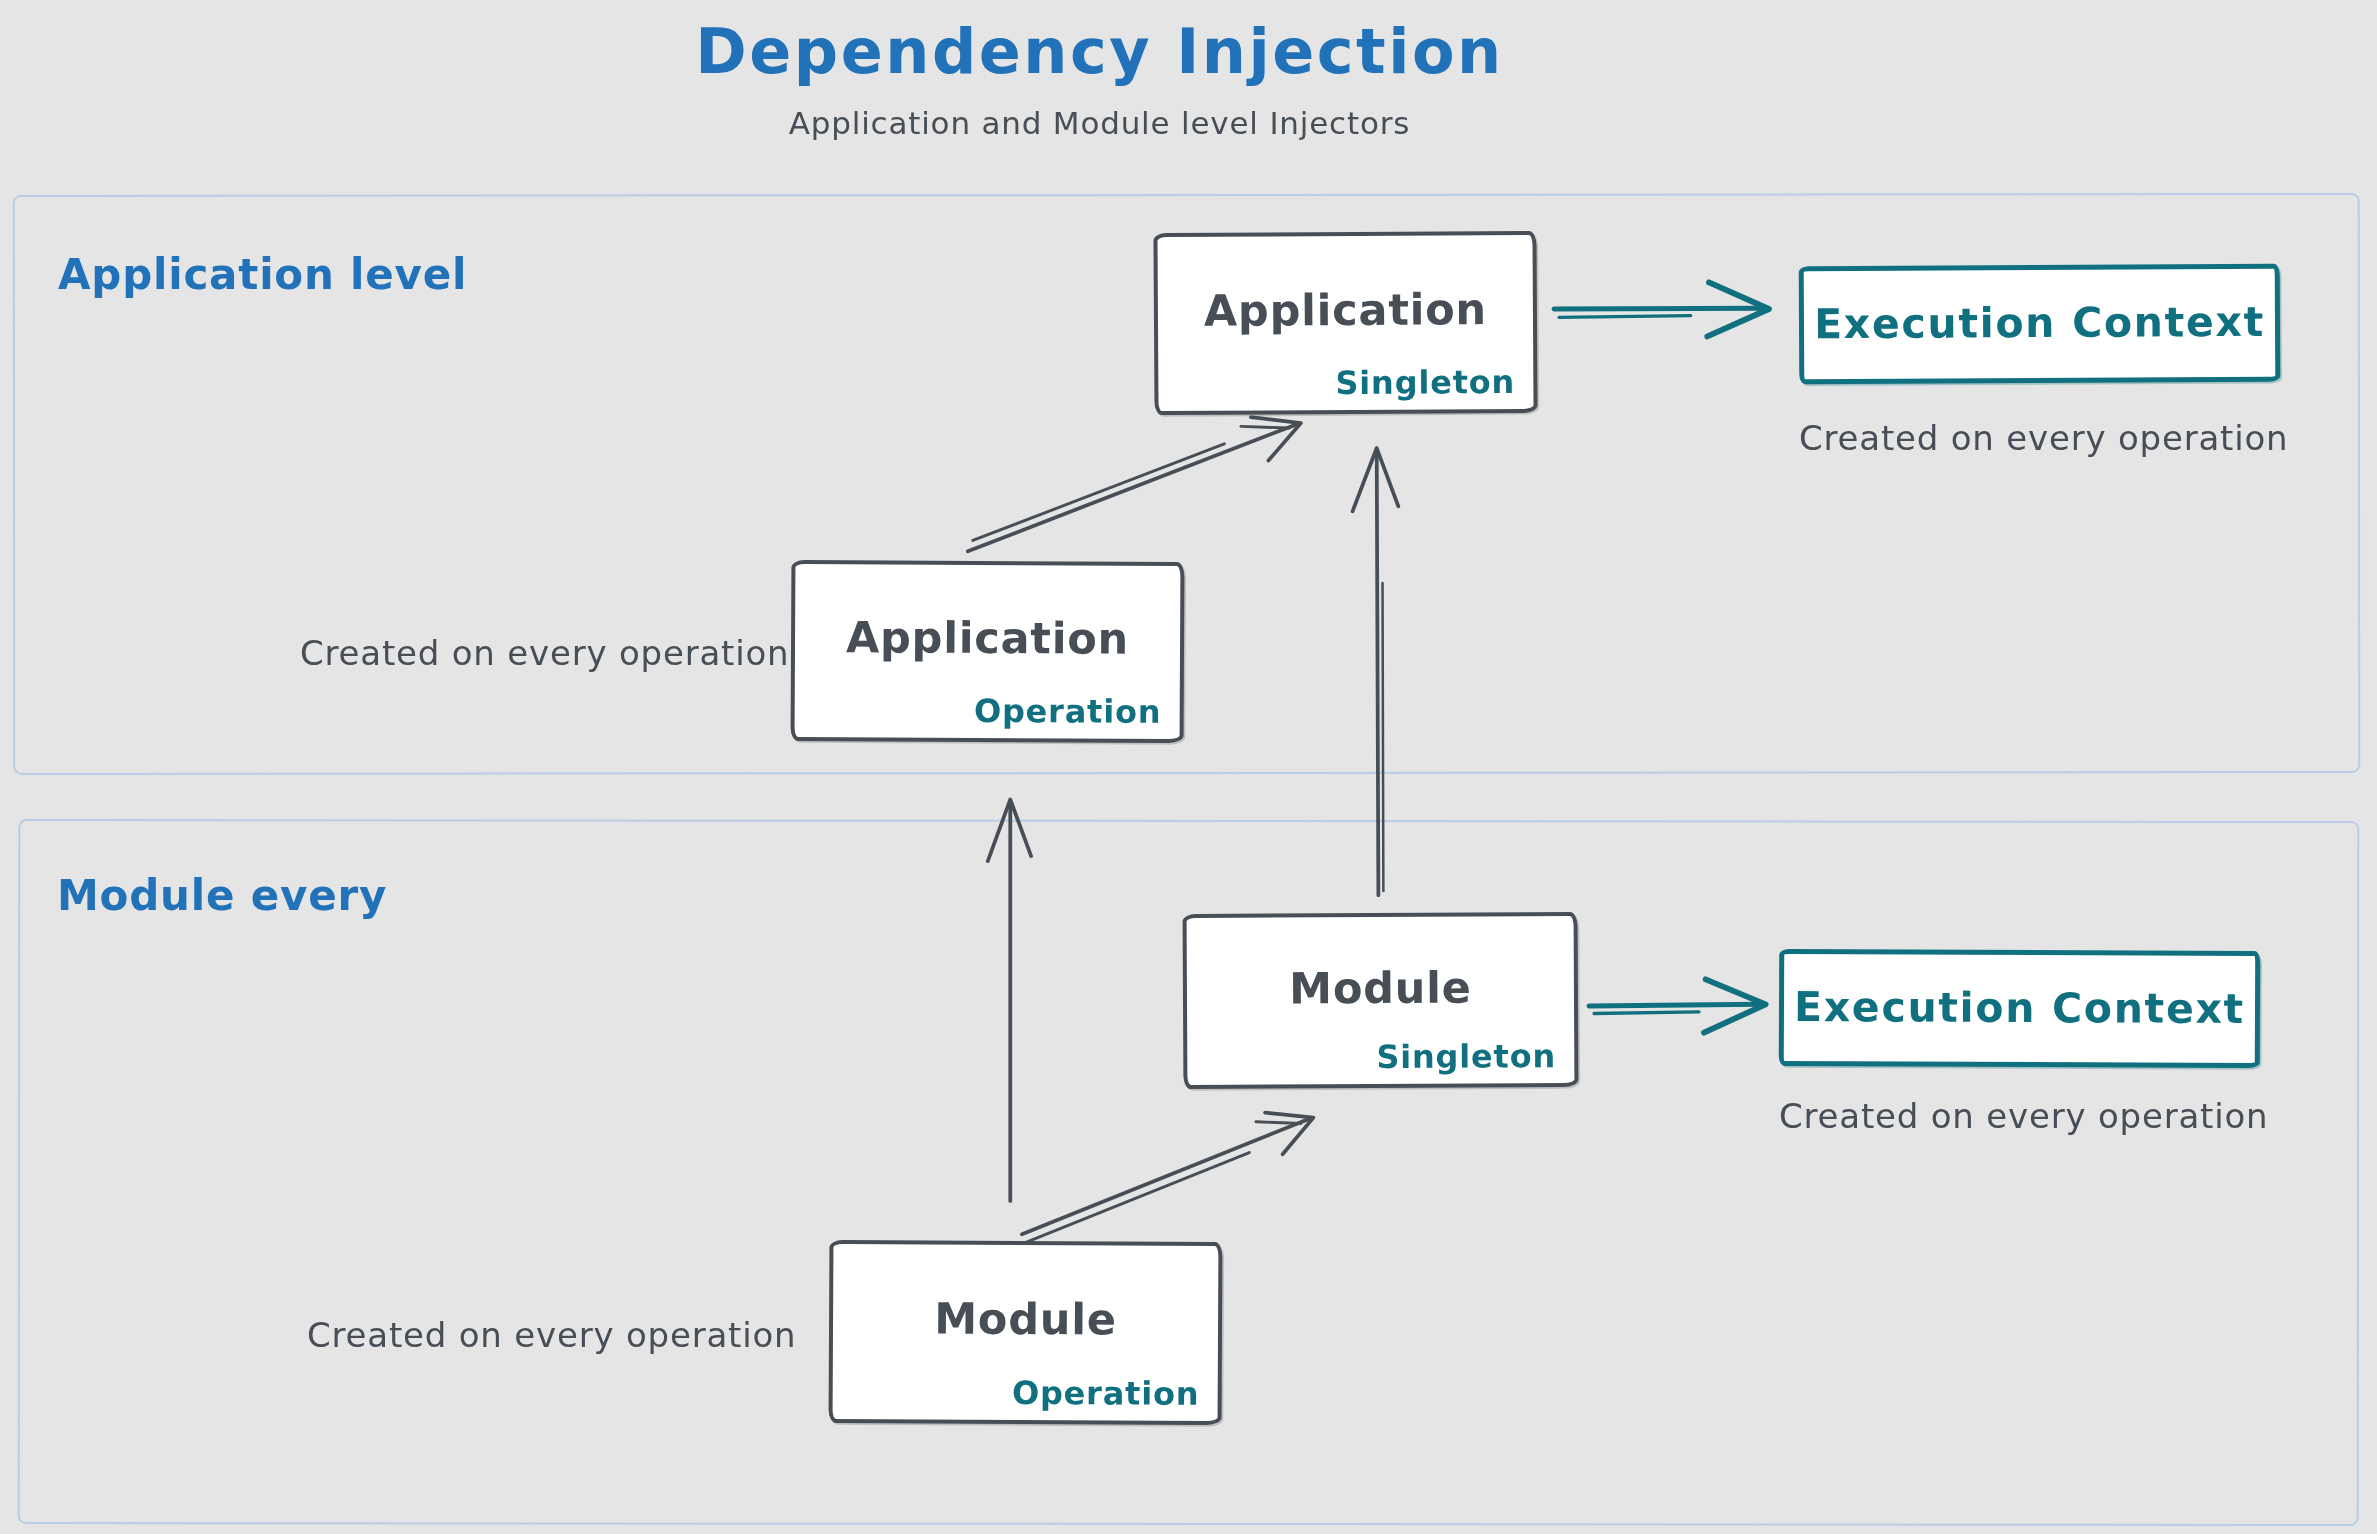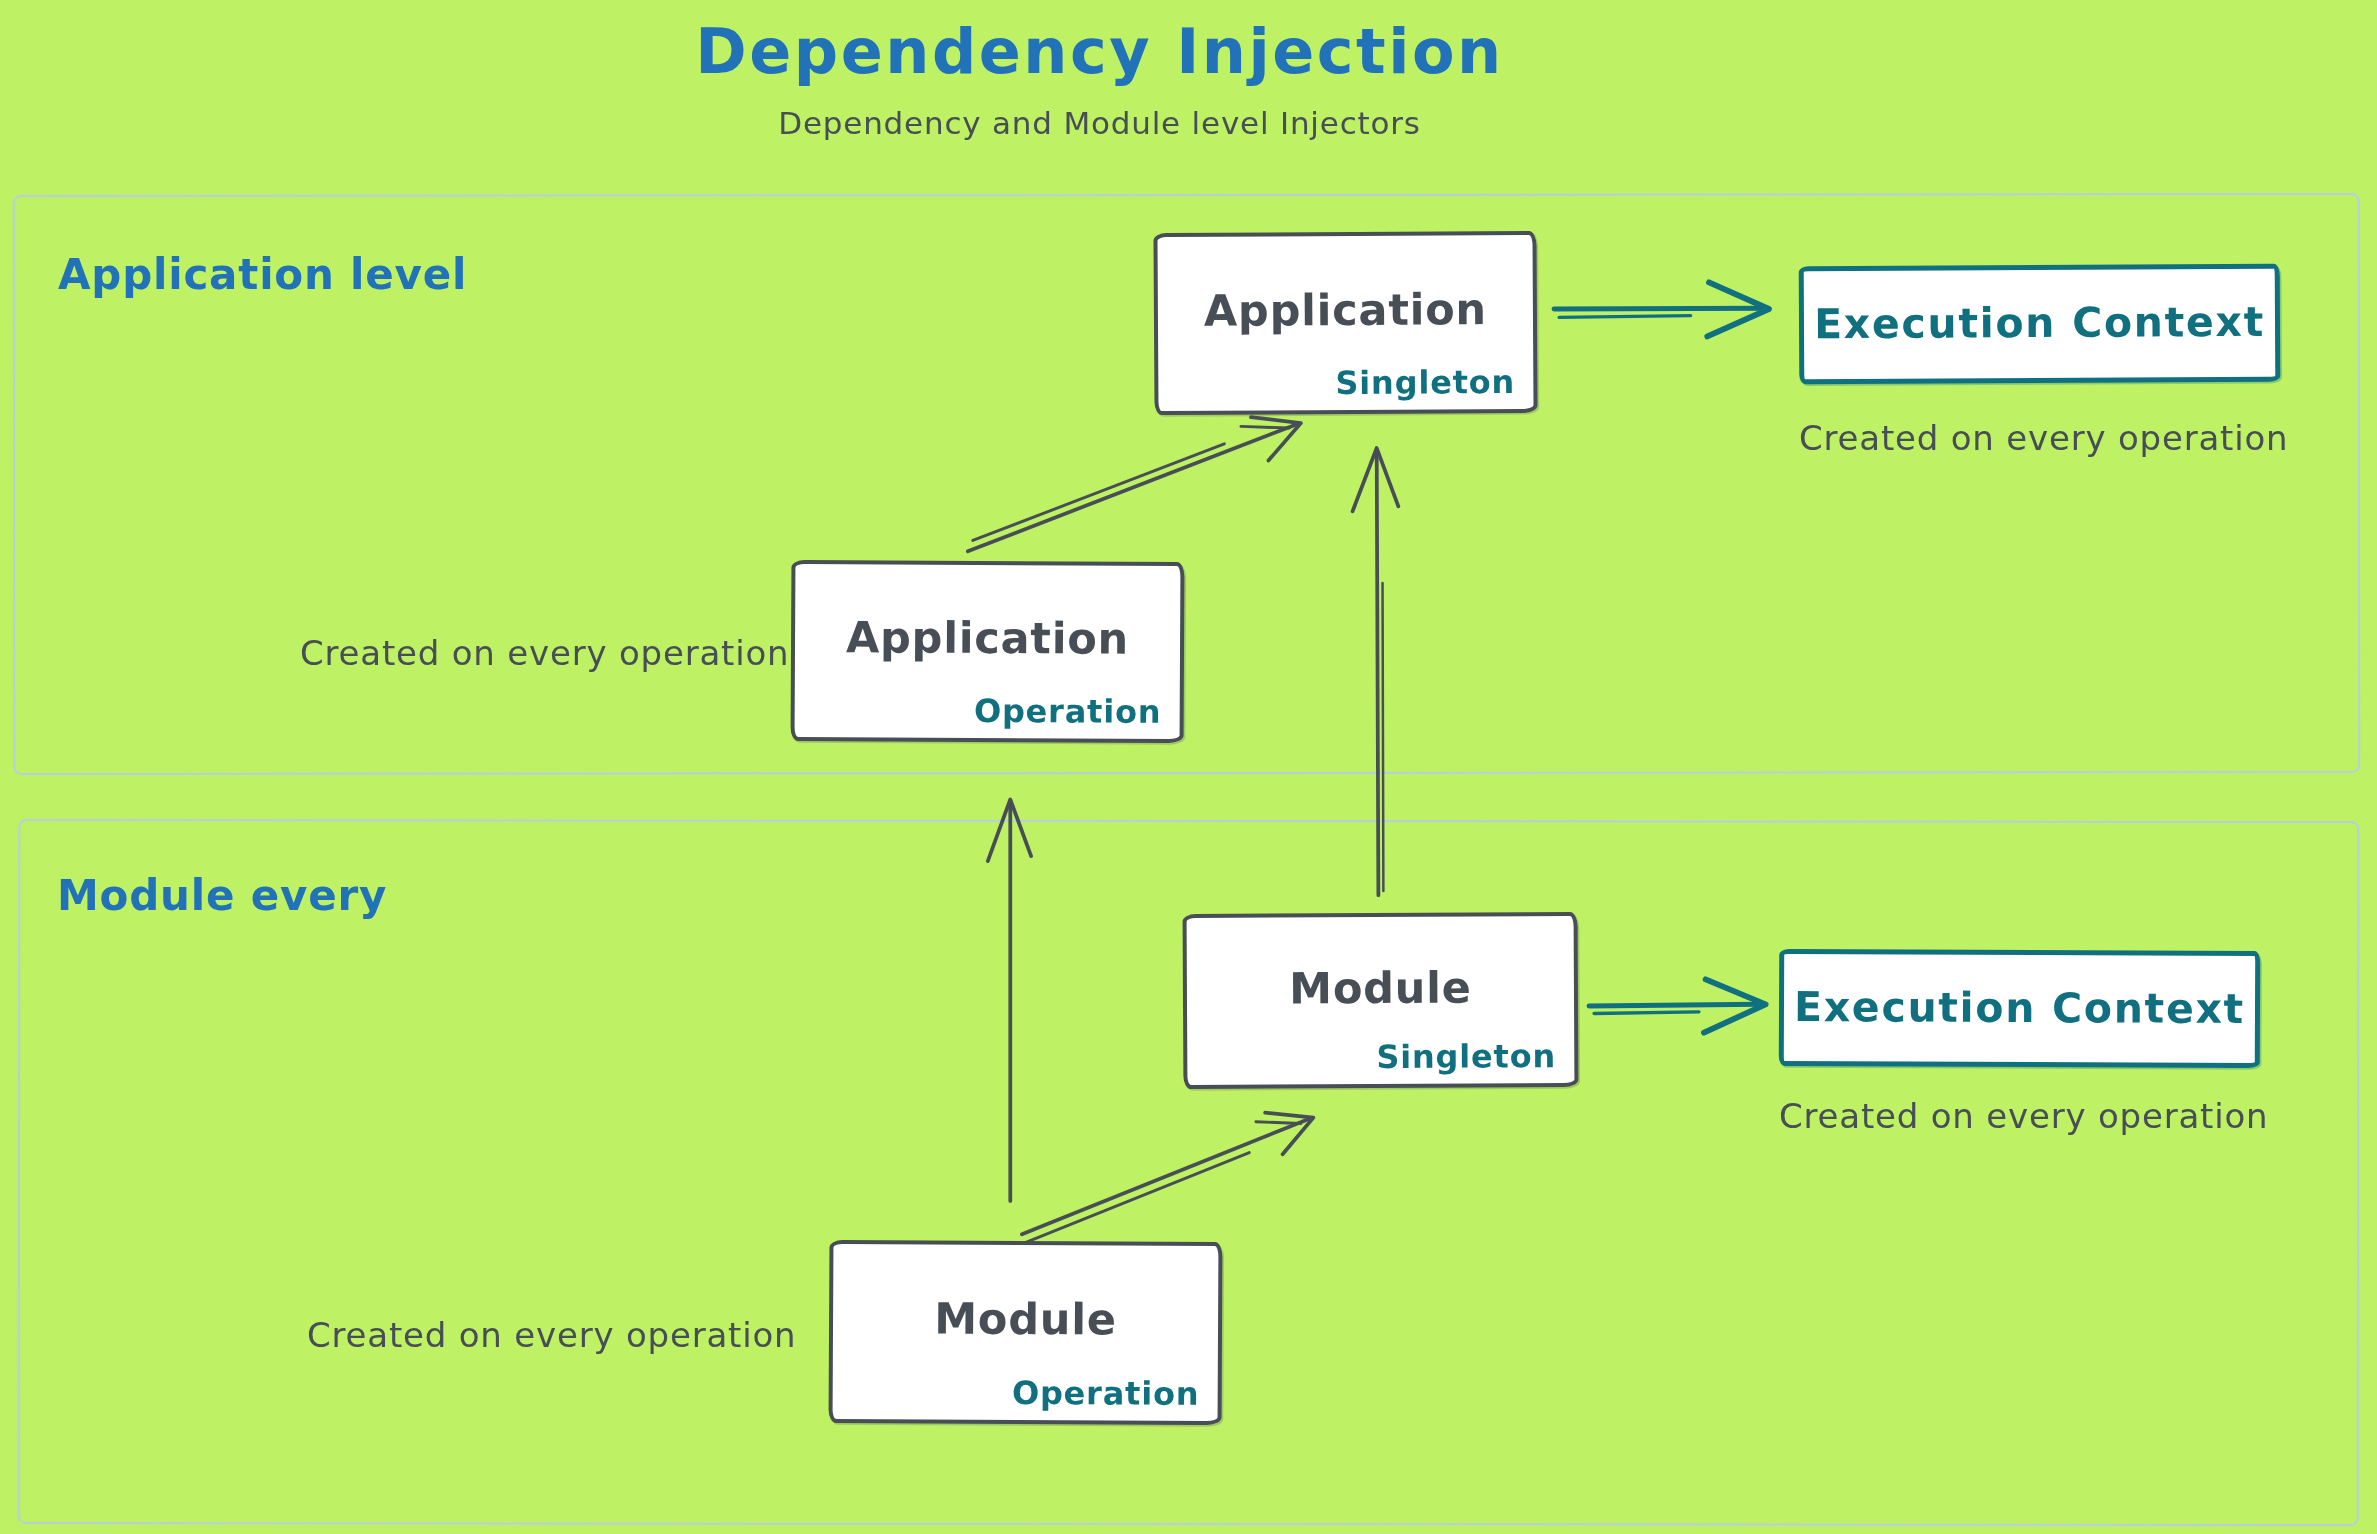--- a/index.html
+++ b/index.html
@@ -6,21 +6,21 @@
     --blue:#2172b8;
     --teal:#11707f;
     --dark:#474e56;
     --frame:#b9cde5;
   }
   html,body{margin:0;padding:0;background:#ffffff;}
   .canvas{
     position:relative;
     width:2377px;
     height:1534px;
-    background:#bef264;
+    background:#e5e5e5;
     font-family:"DejaVu Sans", "Liberation Sans", sans-serif;
     overflow:hidden;
   }
   .abs{position:absolute;}
   .title{
     left:0; top:15px; width:2199px;
     text-align:center;
     font-size:62px; font-weight:bold;
     letter-spacing:2.5px;
     color:var(--blue);
@@ -101,21 +101,21 @@
   svg.wires{left:0; top:0; width:2377px; height:1534px; pointer-events:none;}
   svg.wires .dark-stroke{stroke:var(--dark); fill:none; stroke-linecap:round; stroke-linejoin:round;}
   svg.wires .teal-stroke{stroke:var(--teal); fill:none; stroke-linecap:round; stroke-linejoin:round;}
 </style>
 </head>
 <body>
 
 <div class="canvas">
 
   <div class="abs title">Dependency Injection</div>
-  <div class="abs subtitle">Dependency and Module level Injectors</div>
+  <div class="abs subtitle">Application and Module level Injectors</div>
 
   <div class="abs level-frame frame-app"></div>
   <div class="abs level-label label-app">Application level</div>
 
   <div class="abs level-frame frame-mod"></div>
   <div class="abs level-label label-mod">Module every</div>
 
   <svg class="abs wires" viewBox="0 0 2854 1842">
 
     <g>

